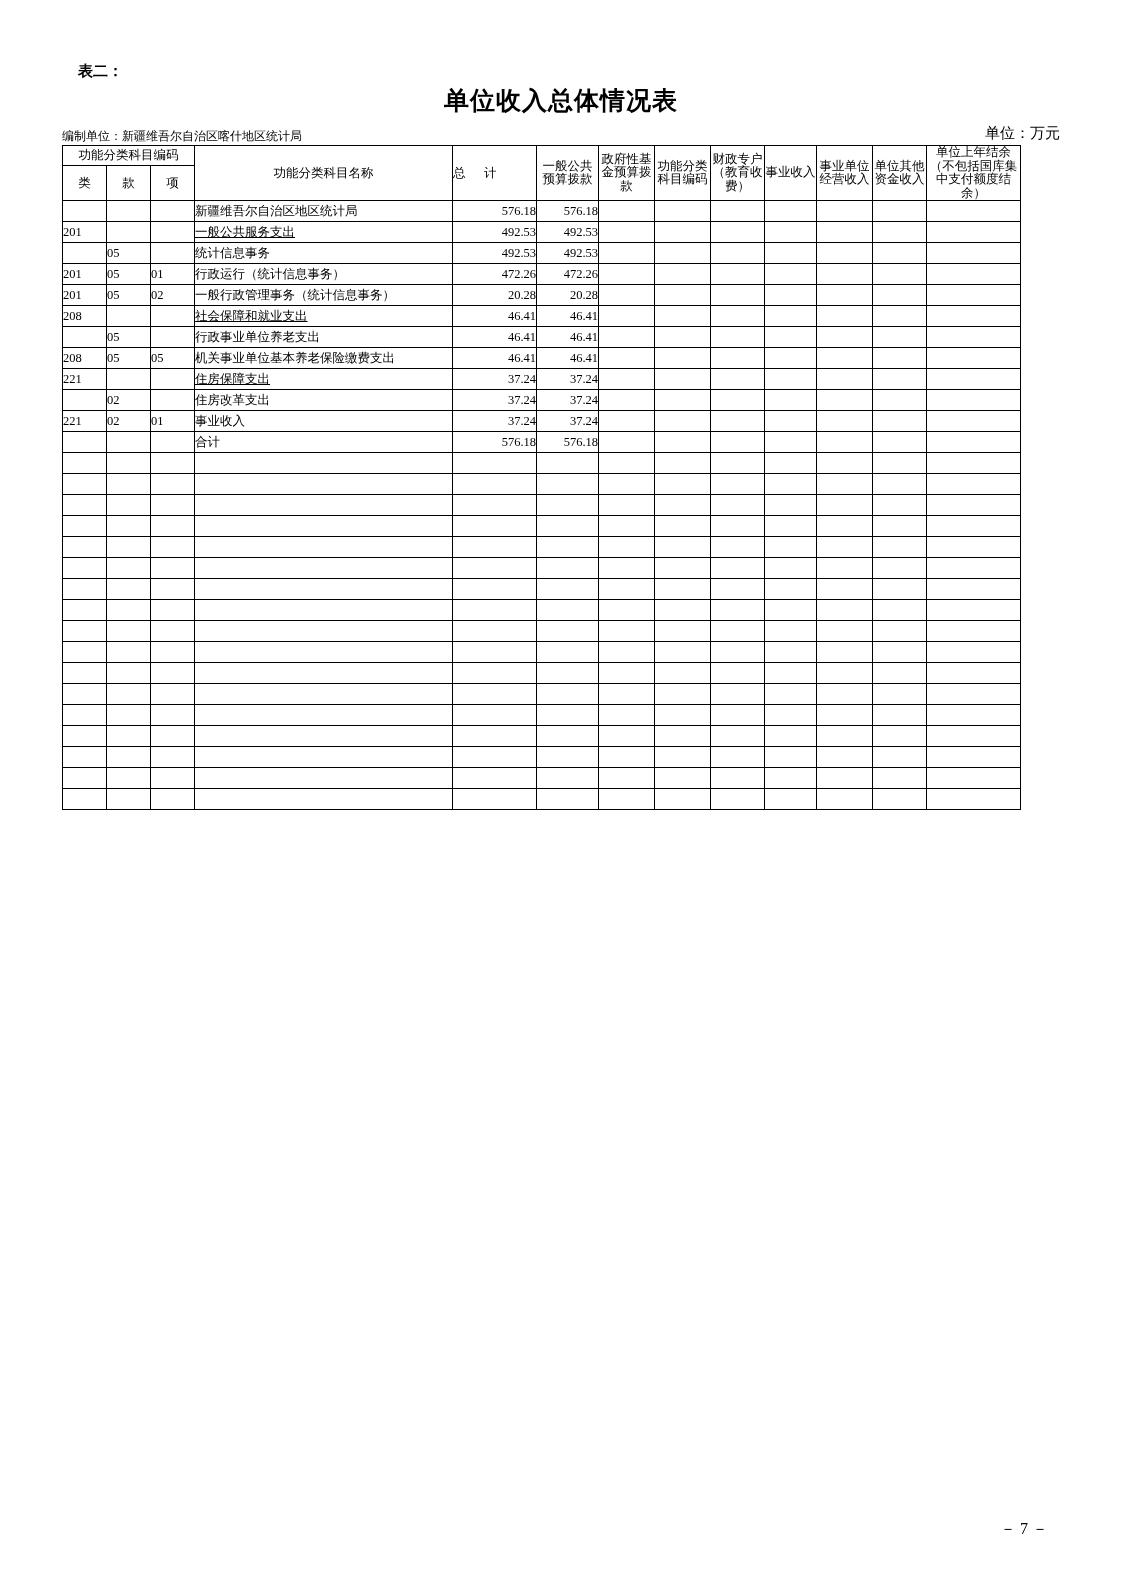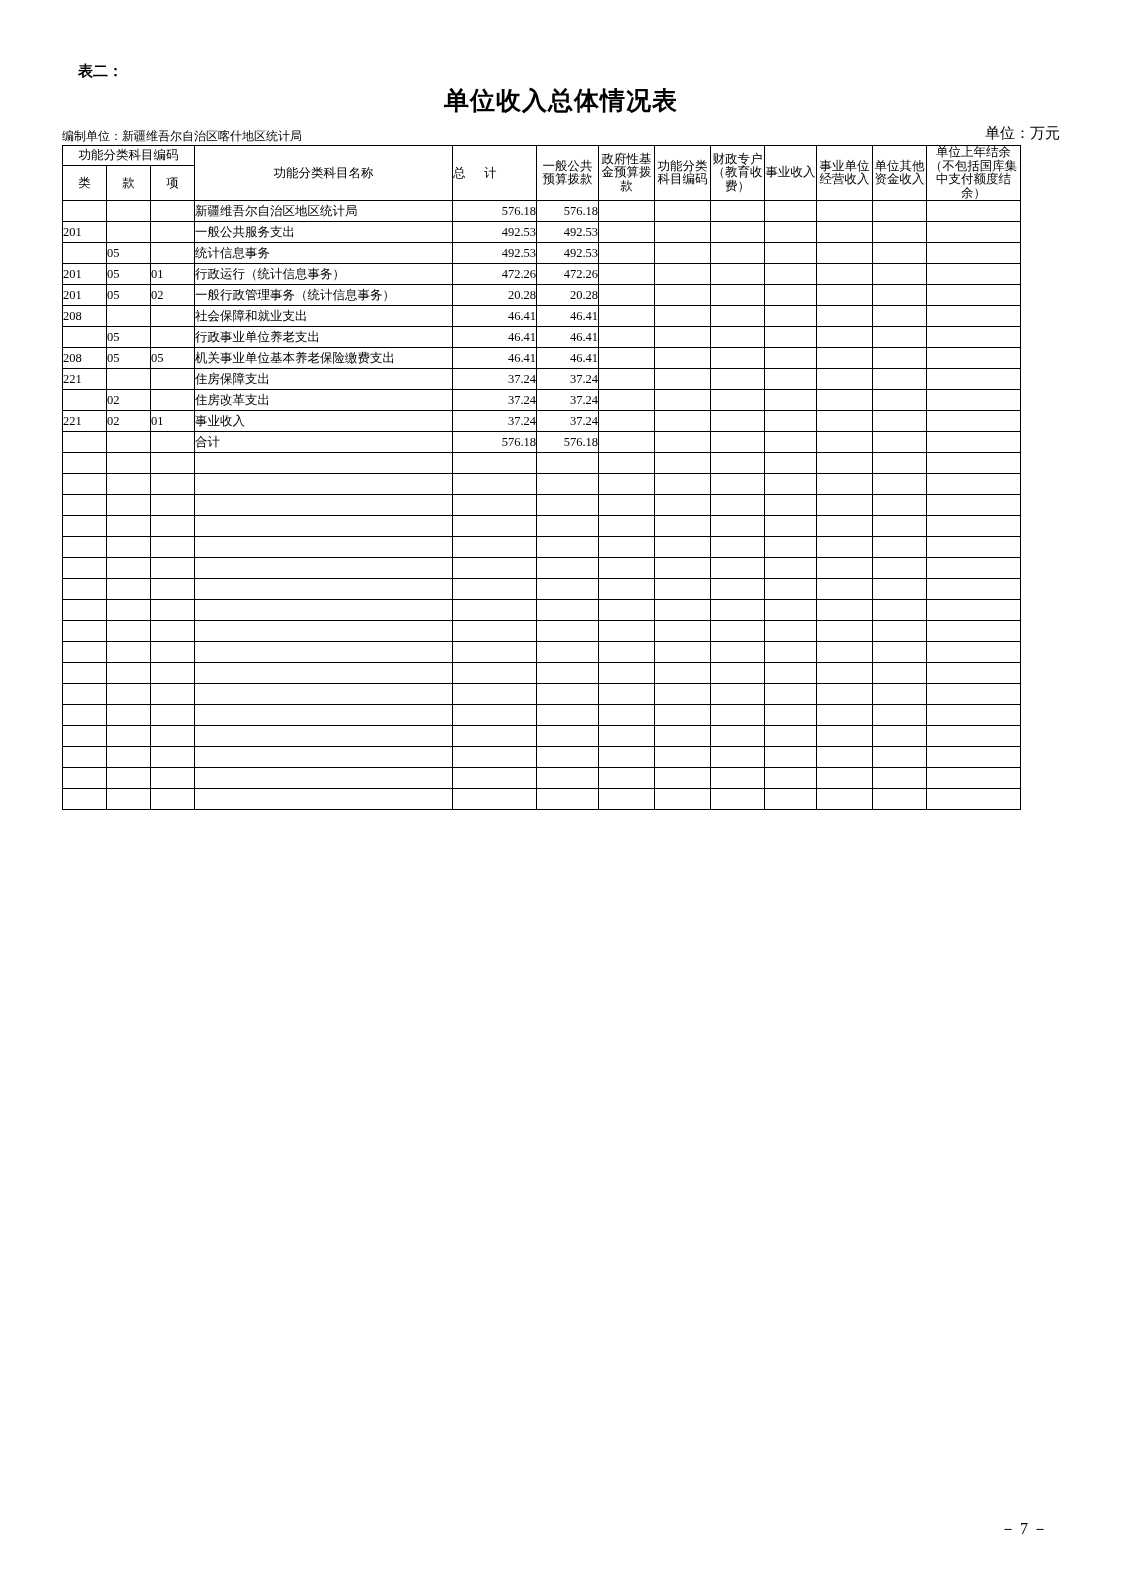--- a/index.html
+++ b/index.html
@@ -106,21 +106,21 @@
     padding-left: 6px;
   }
   .num-cell {
     text-align: right;
     padding-right: 6px;
   }
   .blank-row td {
     height: 20px;
   }
   .r1 { padding-left: 6px; }
-  .r2 { padding-left: 24px; }
+  .r2 { padding-left: 24px; text-decoration: underline; }
   .r3 { padding-left: 44px; margin-left: 15px; }
   .r4 { padding-left: 62px; }
   .wrap-name {
     white-space: normal;
     line-height: 1.15;
     padding-top: 1px;
     padding-bottom: 1px;
   }
   .footer-page {
     position: absolute;

